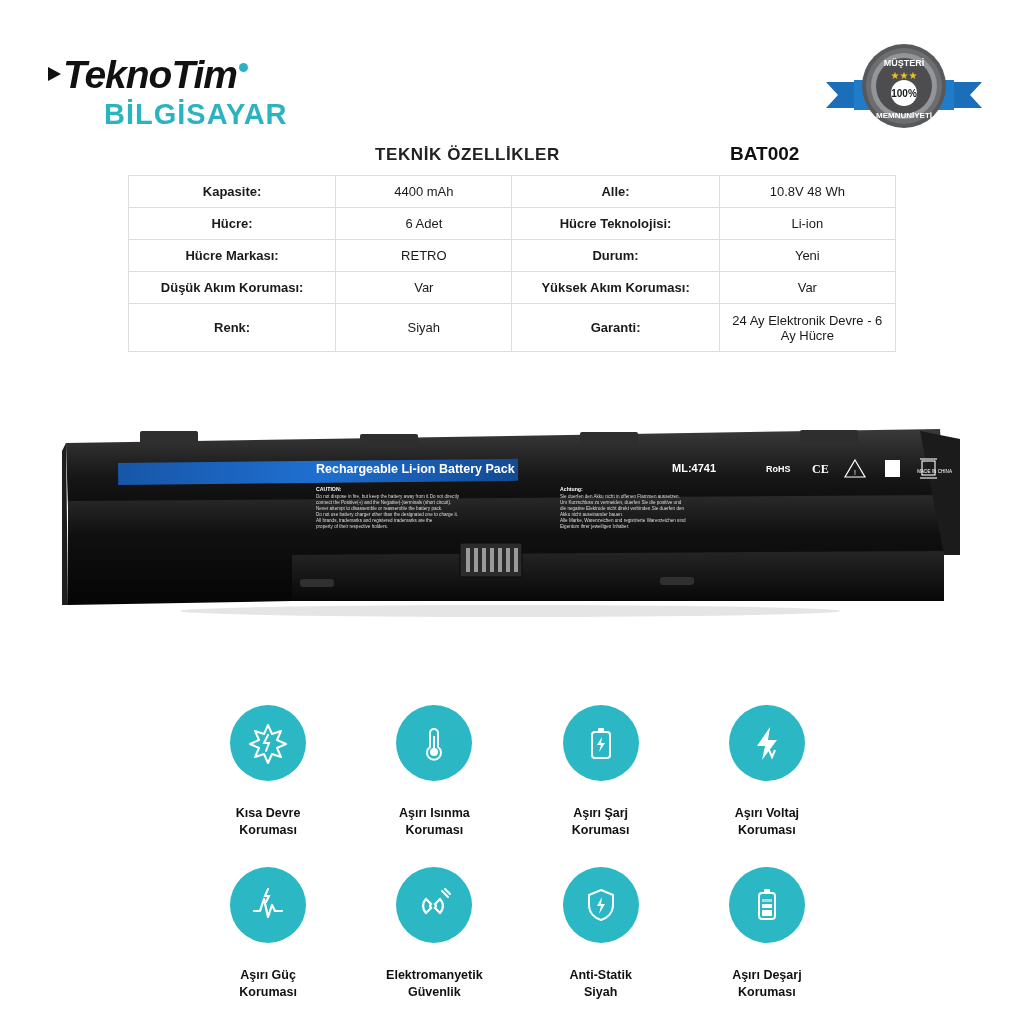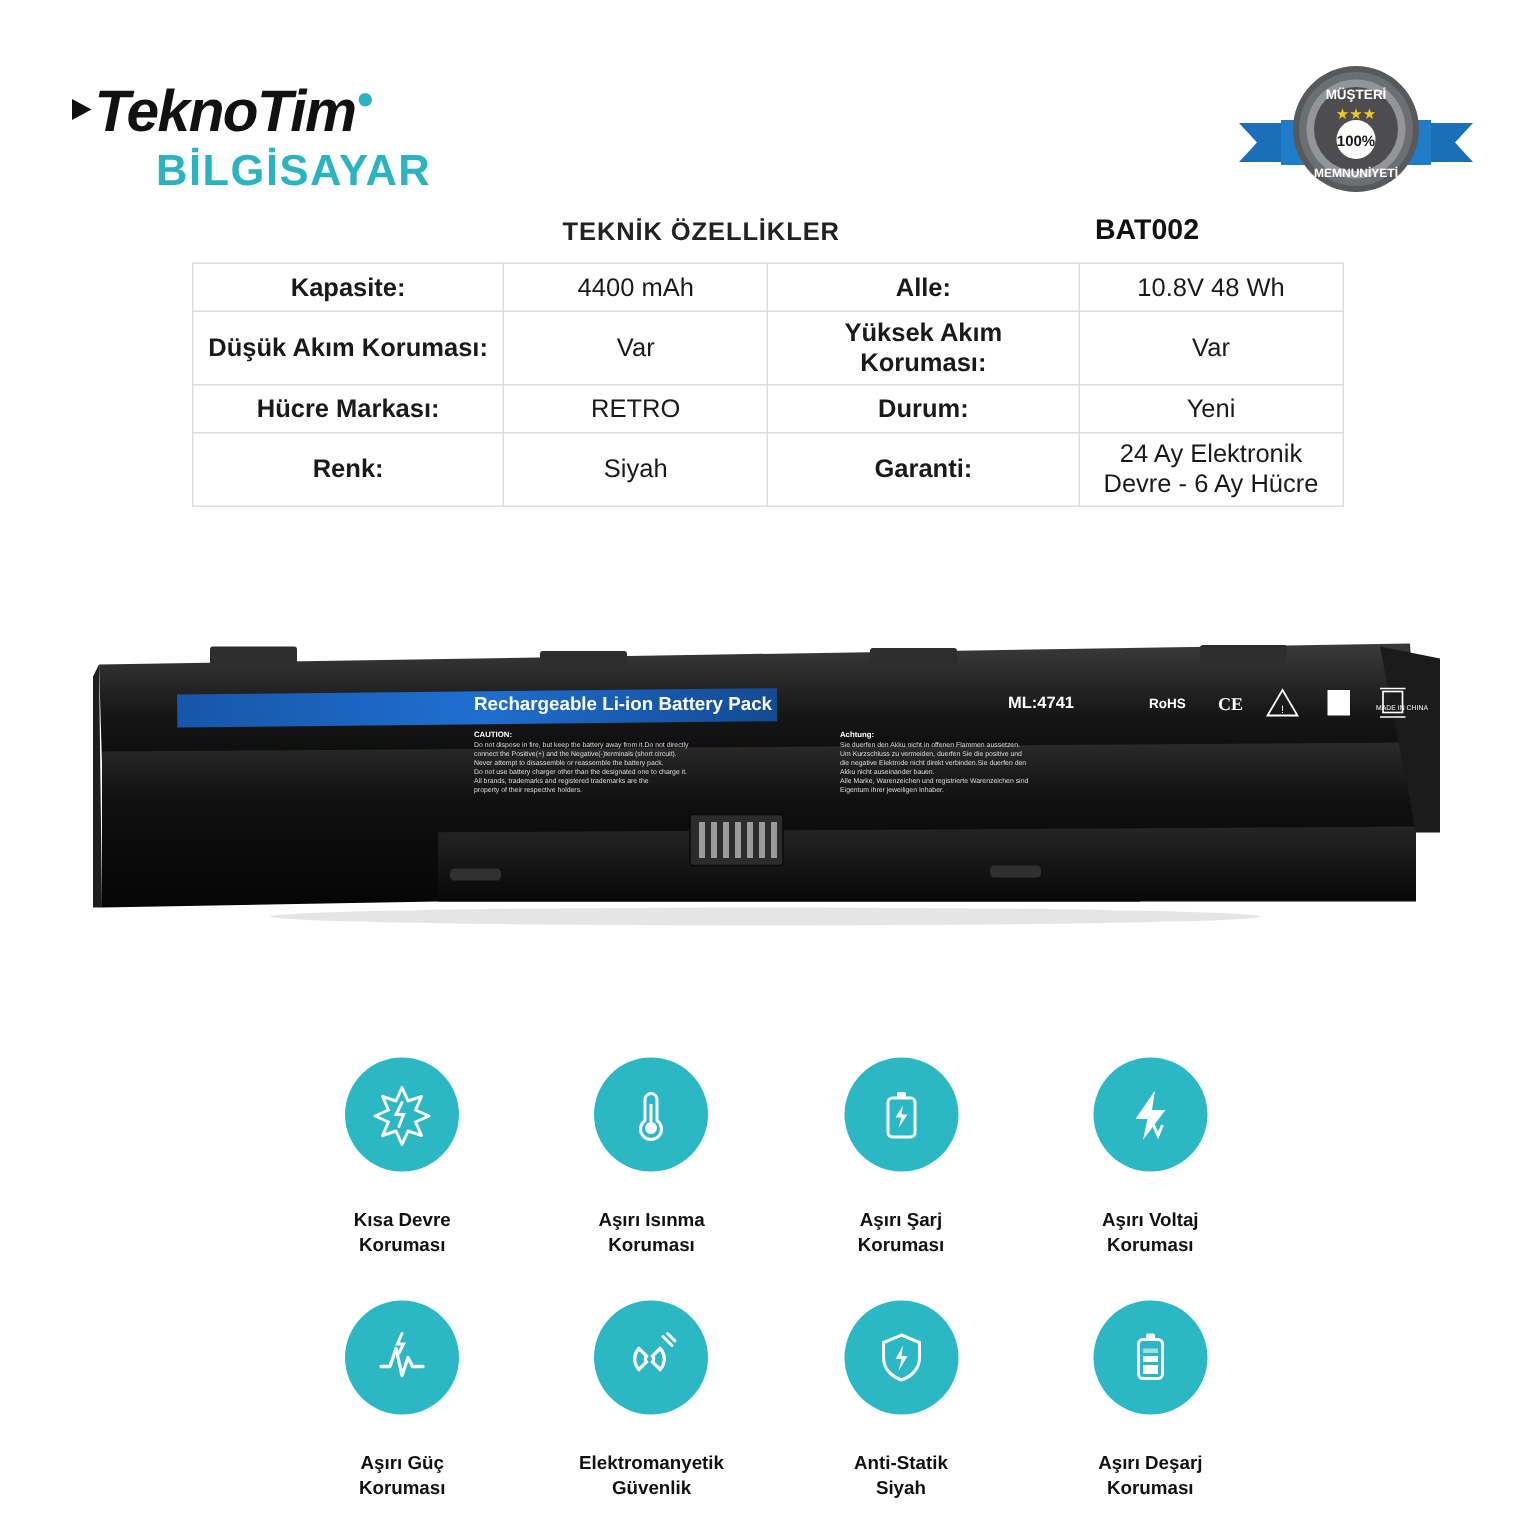--- a/index.html
+++ b/index.html
@@ -93,21 +93,21 @@
     color: #111;
   }
 
   
   .spec-table {
     position: absolute;
     top: 175px;
     left: 128px;
     width: 768px;
     border-collapse: collapse;
-    font-size: 17px;
+    font-size: 13px;
   }
   .spec-table td {
     border: 1px solid #dddddd;
     height: 32px;
     padding: 4px 8px;
     text-align: center;
     vertical-align: middle;
   }
   .spec-table td.label {
     font-weight: bold;
@@ -201,30 +201,36 @@
 
 <table class="spec-table">
   <tbody>
     <tr>
       <td class="label">Kapasite:</td>
       <td class="value">4400 mAh</td>
       <td class="label">Alle:</td>
       <td class="value">10.8V 48 Wh</td>
     </tr>
     <tr>
-      <td class="label">Düşük Akım Koruması:</td>
-      <td class="value">Var</td>
-      <td class="label">Yüksek Akım Koruması:</td>
-      <td class="value">Var</td>
+      <td class="label">Hücre:</td>
+      <td class="value">6 Adet</td>
+      <td class="label">Hücre Teknolojisi:</td>
+      <td class="value">Li-ion</td>
     </tr>
     <tr>
       <td class="label">Hücre Markası:</td>
       <td class="value">RETRO</td>
       <td class="label">Durum:</td>
       <td class="value">Yeni</td>
+    </tr>
+    <tr>
+      <td class="label">Düşük Akım Koruması:</td>
+      <td class="value">Var</td>
+      <td class="label">Yüksek Akım Koruması:</td>
+      <td class="value">Var</td>
     </tr>
     <tr class="tall">
       <td class="label">Renk:</td>
       <td class="value">Siyah</td>
       <td class="label">Garanti:</td>
       <td class="value">24 Ay Elektronik Devre - 6 Ay Hücre</td>
     </tr>
   </tbody>
 </table>
 

